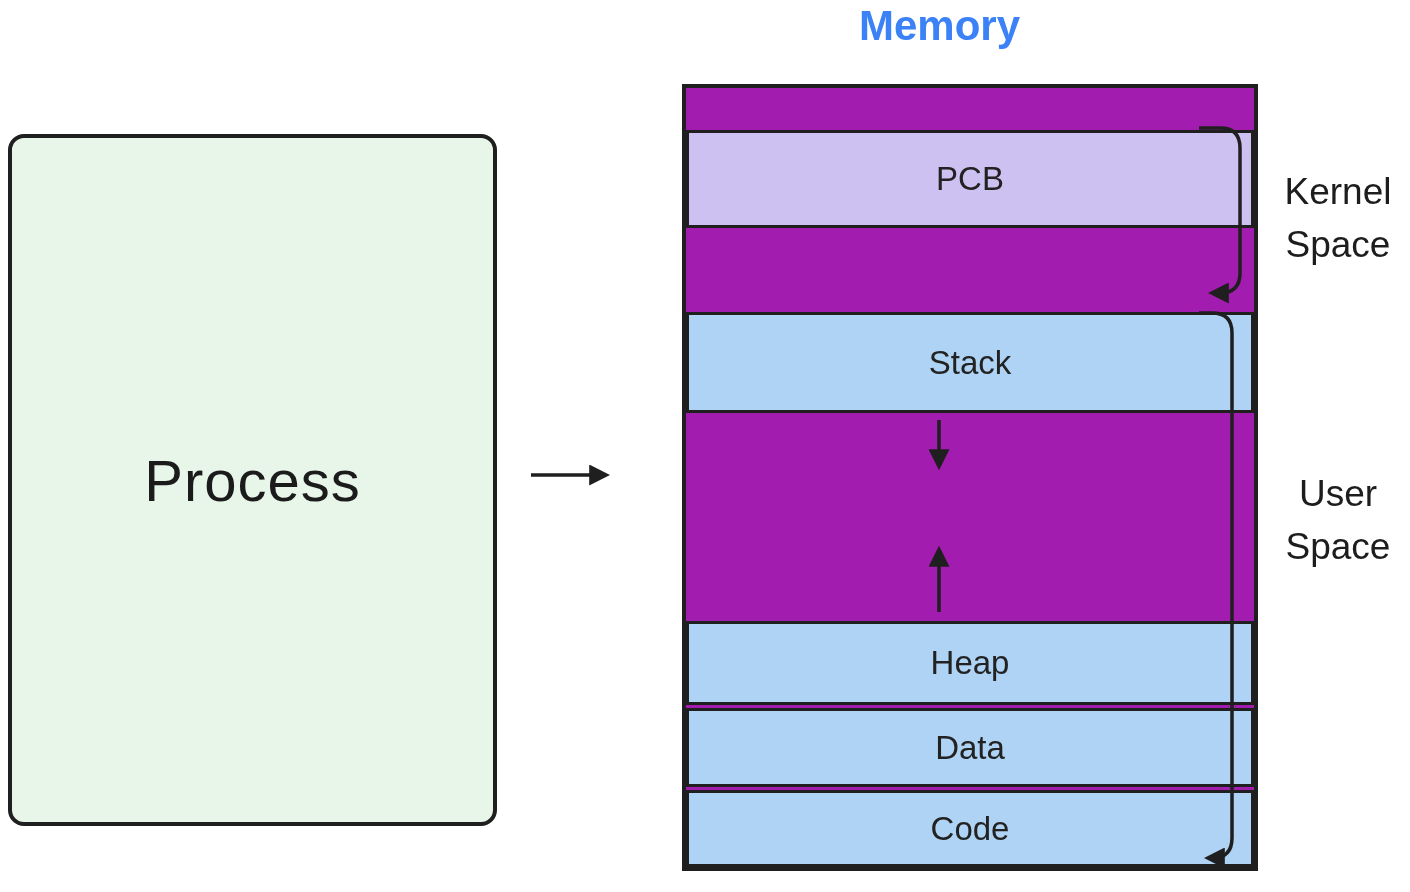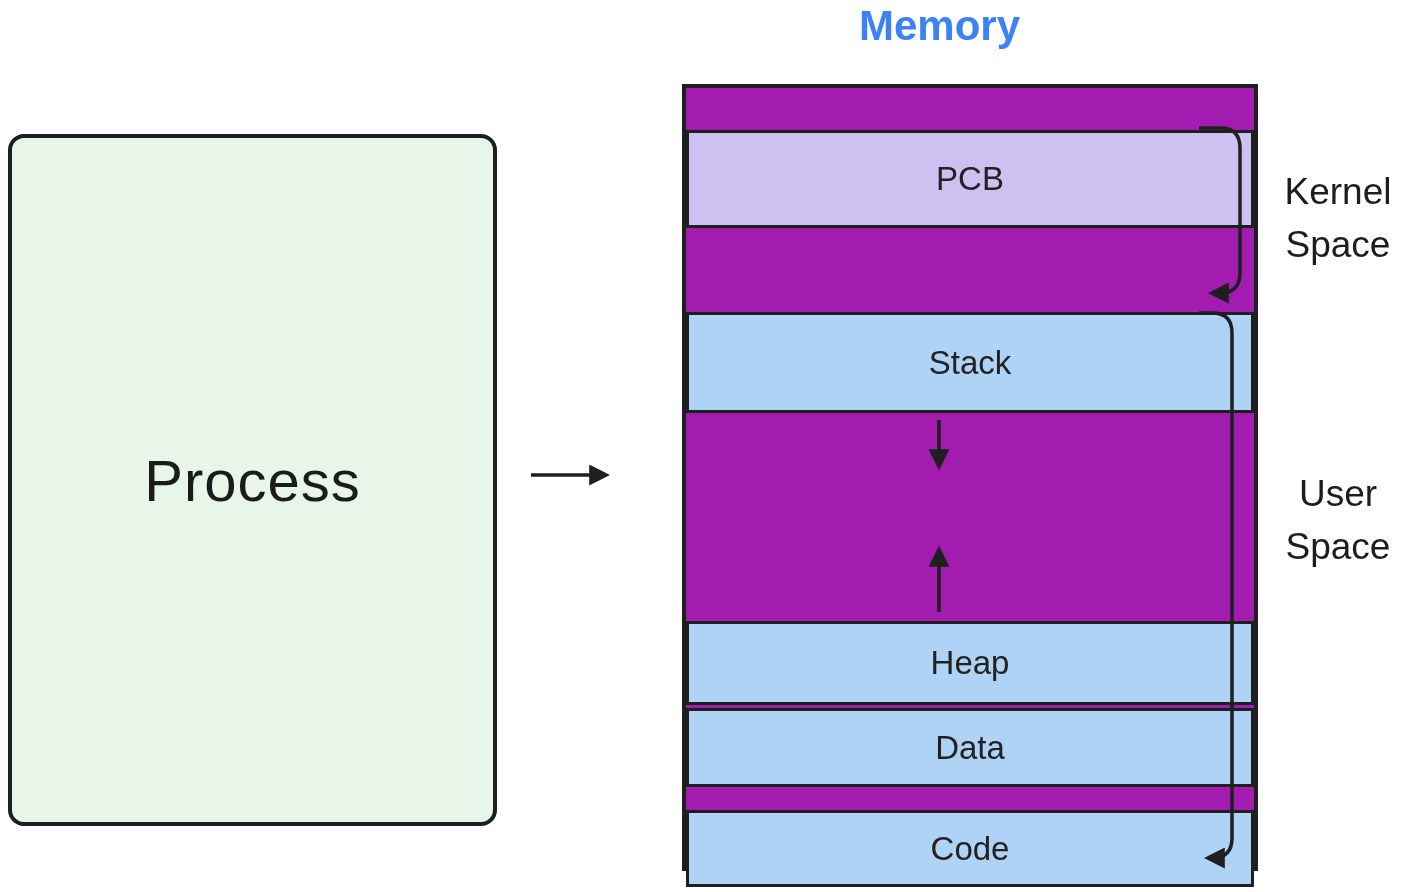--- a/index.html
+++ b/index.html
@@ -82,21 +82,21 @@
   .fill-kernel { background: #ccc1f0; }
   .fill-user   { background: #aed3f5; }
 
   .sec-free-top     { top: 0;     height: 42px; }
   .sec-pcb          { top: 42px;  height: 98px; }
   .sec-free-kernel  { top: 140px; height: 84px; }
   .sec-stack        { top: 224px; height: 101px; }
   .sec-growth-gap   { top: 325px; height: 208px; }
   .sec-heap         { top: 533px; height: 84px; }
   .sec-data         { top: 620px; height: 79px; }
-  .sec-code         { top: 722px; height: 77px; }
+  .sec-code         { top: 702px; height: 77px; }
 
   
   .space-label {
     position: absolute;
     width: 180px;
     text-align: center;
     font-size: 37px;
     font-weight: 500;
     line-height: 1.42;
     color: #1d1d1d;

